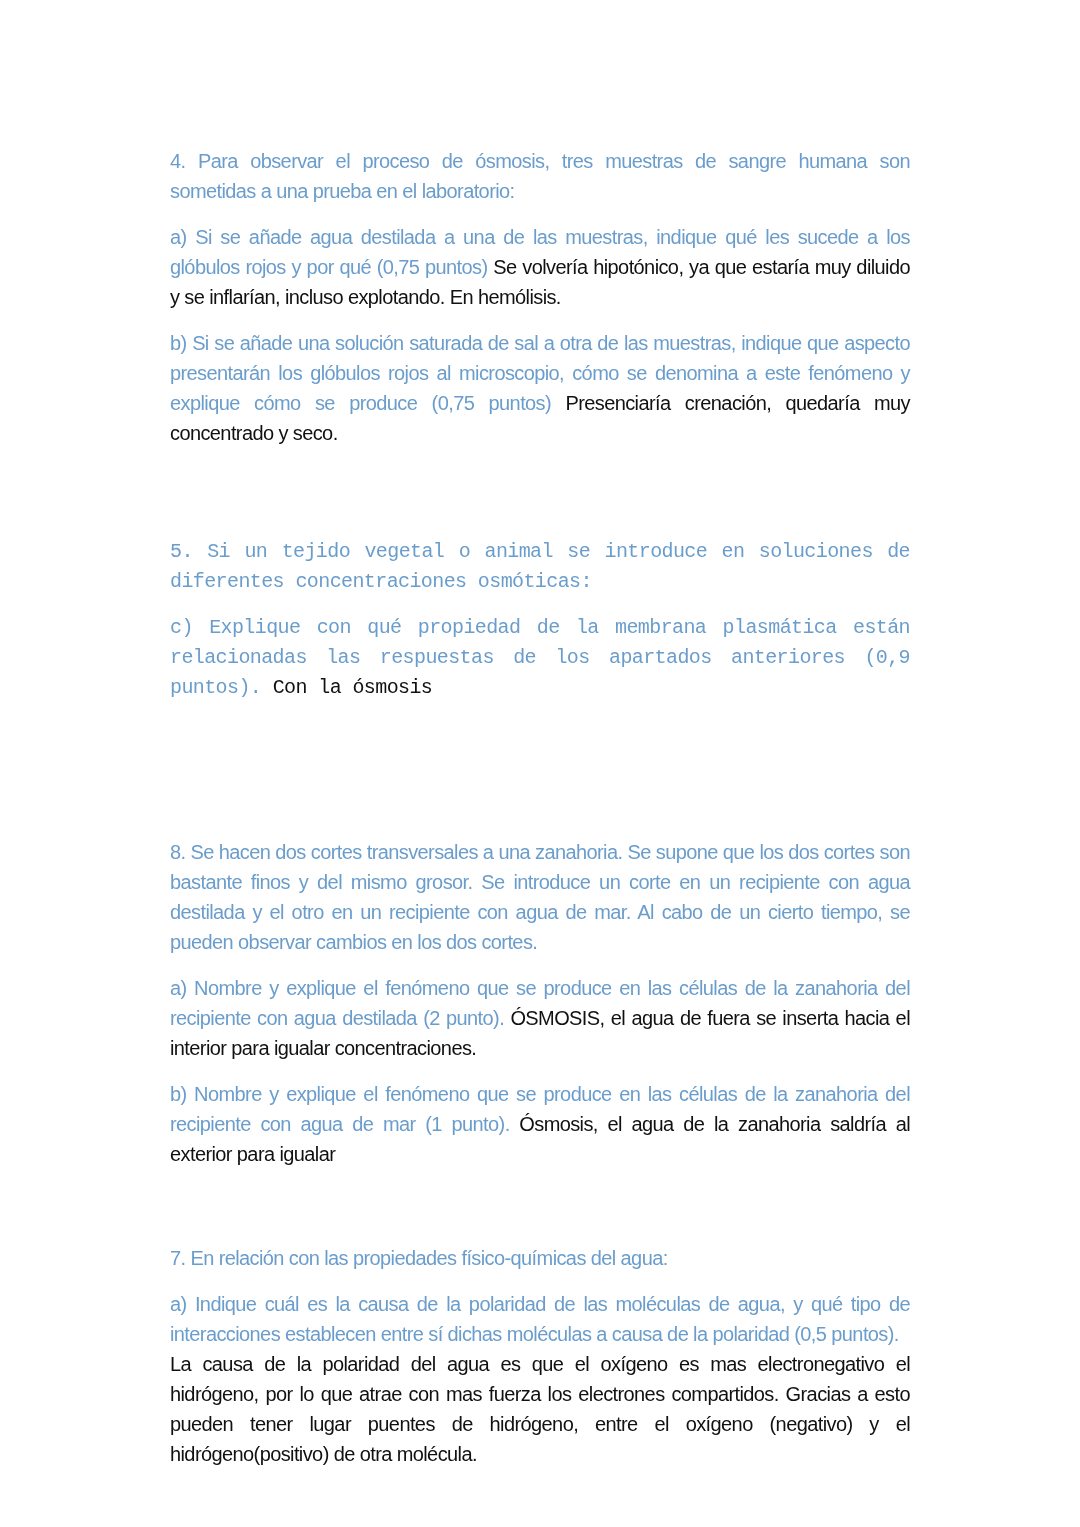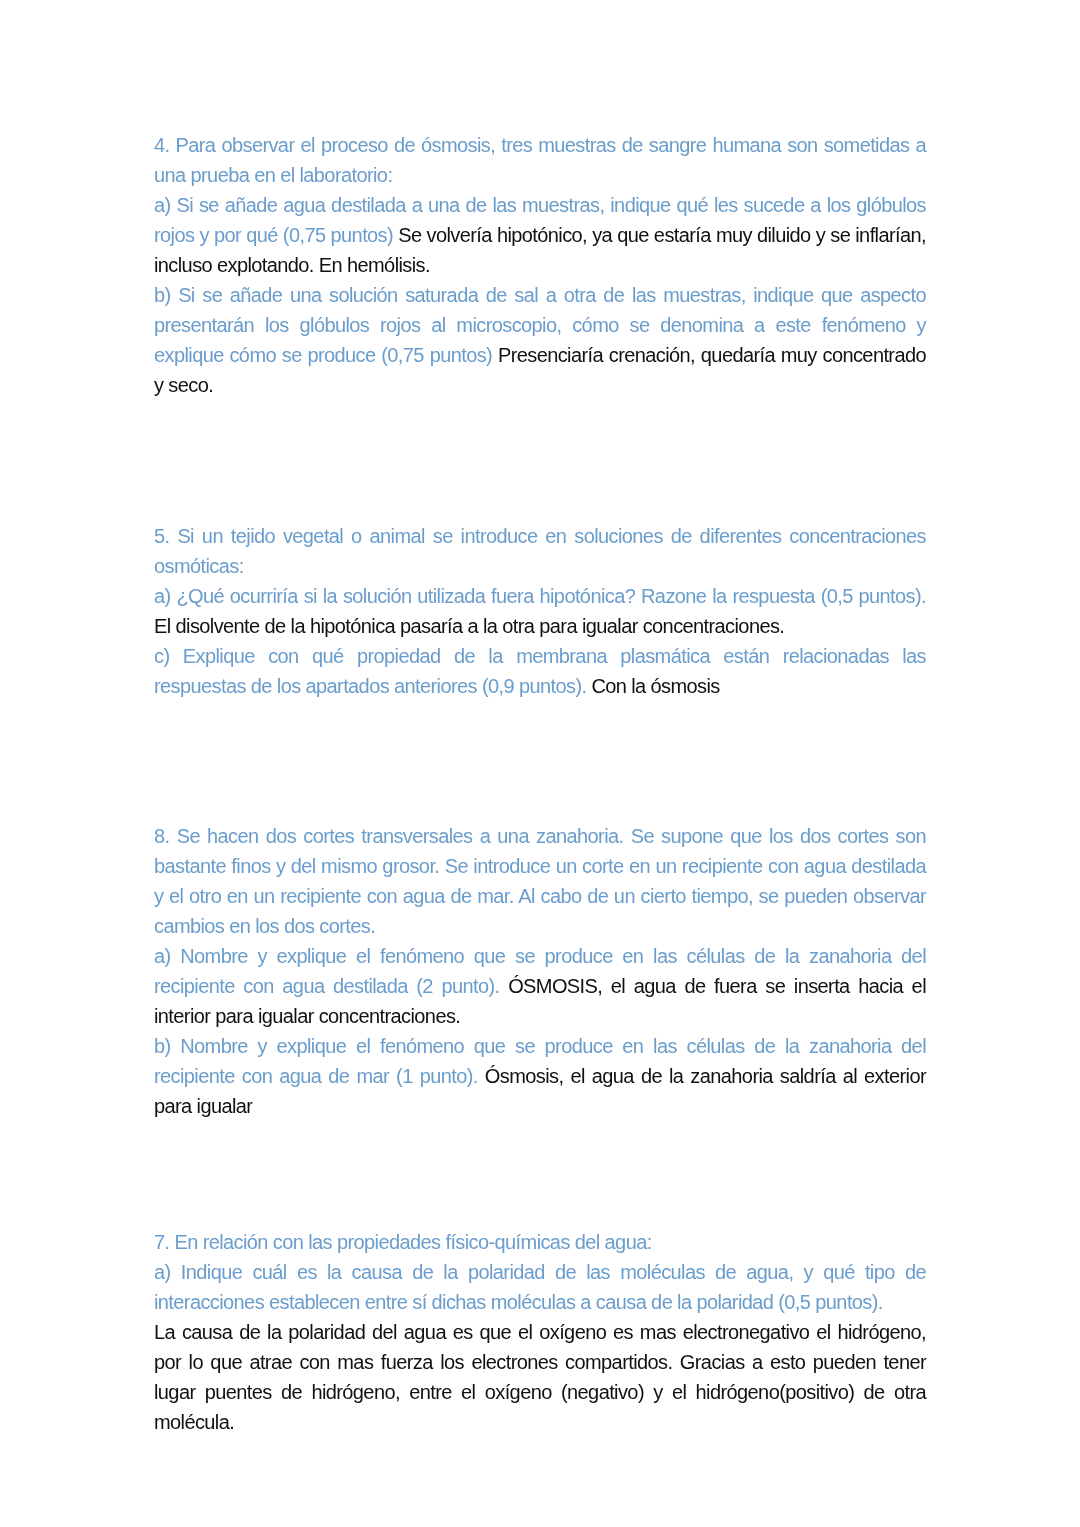--- a/index.html
+++ b/index.html
@@ -23,31 +23,31 @@
       line-height: 30px;
       letter-spacing: -0.6px;
     }
     .q {
       color: var(--question-color, #6a9dcc);
     }
     .a {
       color: var(--answer-color, #111111);
     }
     .para {
-      margin: 0;
+      margin: 16px;
       text-align: justify;
       text-align-last: left;
     }
     .block {
       position: absolute;
       left: 0;
       width: 772px;
     }
     #block-4 { top: 0px; }
-    #block-5 { top: 391px; }
+    #block-5 { top: 391px; font-family: Liberation Mono, monospace; }
     #block-6 { top: 691px; }
     #block-7 { top: 1097px; }
   </style>
 </head>
 <body style="background: rgb(255, 255, 255);">
 
 <div class="page">
 
   <section id="block-4" class="block">
     <p class="para">
@@ -59,24 +59,20 @@
     </p>
     <p class="para">
       <span class="q">b) Si se añade una solución saturada de sal a otra de las muestras, indique que aspecto presentarán los glóbulos rojos al microscopio, cómo se denomina a este fenómeno y explique cómo se produce (0,75 puntos)</span>
       <span class="a">Presenciaría crenación, quedaría muy concentrado y seco.</span>
     </p>
   </section>
 
   <section id="block-5" class="block">
     <p class="para">
       <span class="q">5. Si un tejido vegetal o animal se introduce en soluciones de diferentes concentraciones osmóticas:</span>
-    </p>
-    <p class="para">
-      <span class="q">a) ¿Qué ocurriría si la solución utilizada fuera hipotónica? Razone la respuesta (0,5 puntos).</span>
-      <span class="a">El disolvente de la hipotónica pasaría a la otra para igualar concentraciones.</span>
     </p>
     <p class="para">
       <span class="q">c) Explique con qué propiedad de la membrana plasmática están relacionadas las respuestas de los apartados anteriores (0,9 puntos).</span>
       <span class="a">Con la ósmosis</span>
     </p>
   </section>
 
   <section id="block-6" class="block">
     <p class="para">
       <span class="q">8. Se hacen dos cortes transversales a una zanahoria. Se supone que los dos cortes son bastante finos y del mismo grosor. Se introduce un corte en un recipiente con agua destilada y el otro en un recipiente con agua de mar. Al cabo de un cierto tiempo, se pueden observar cambios en los dos cortes.</span>

